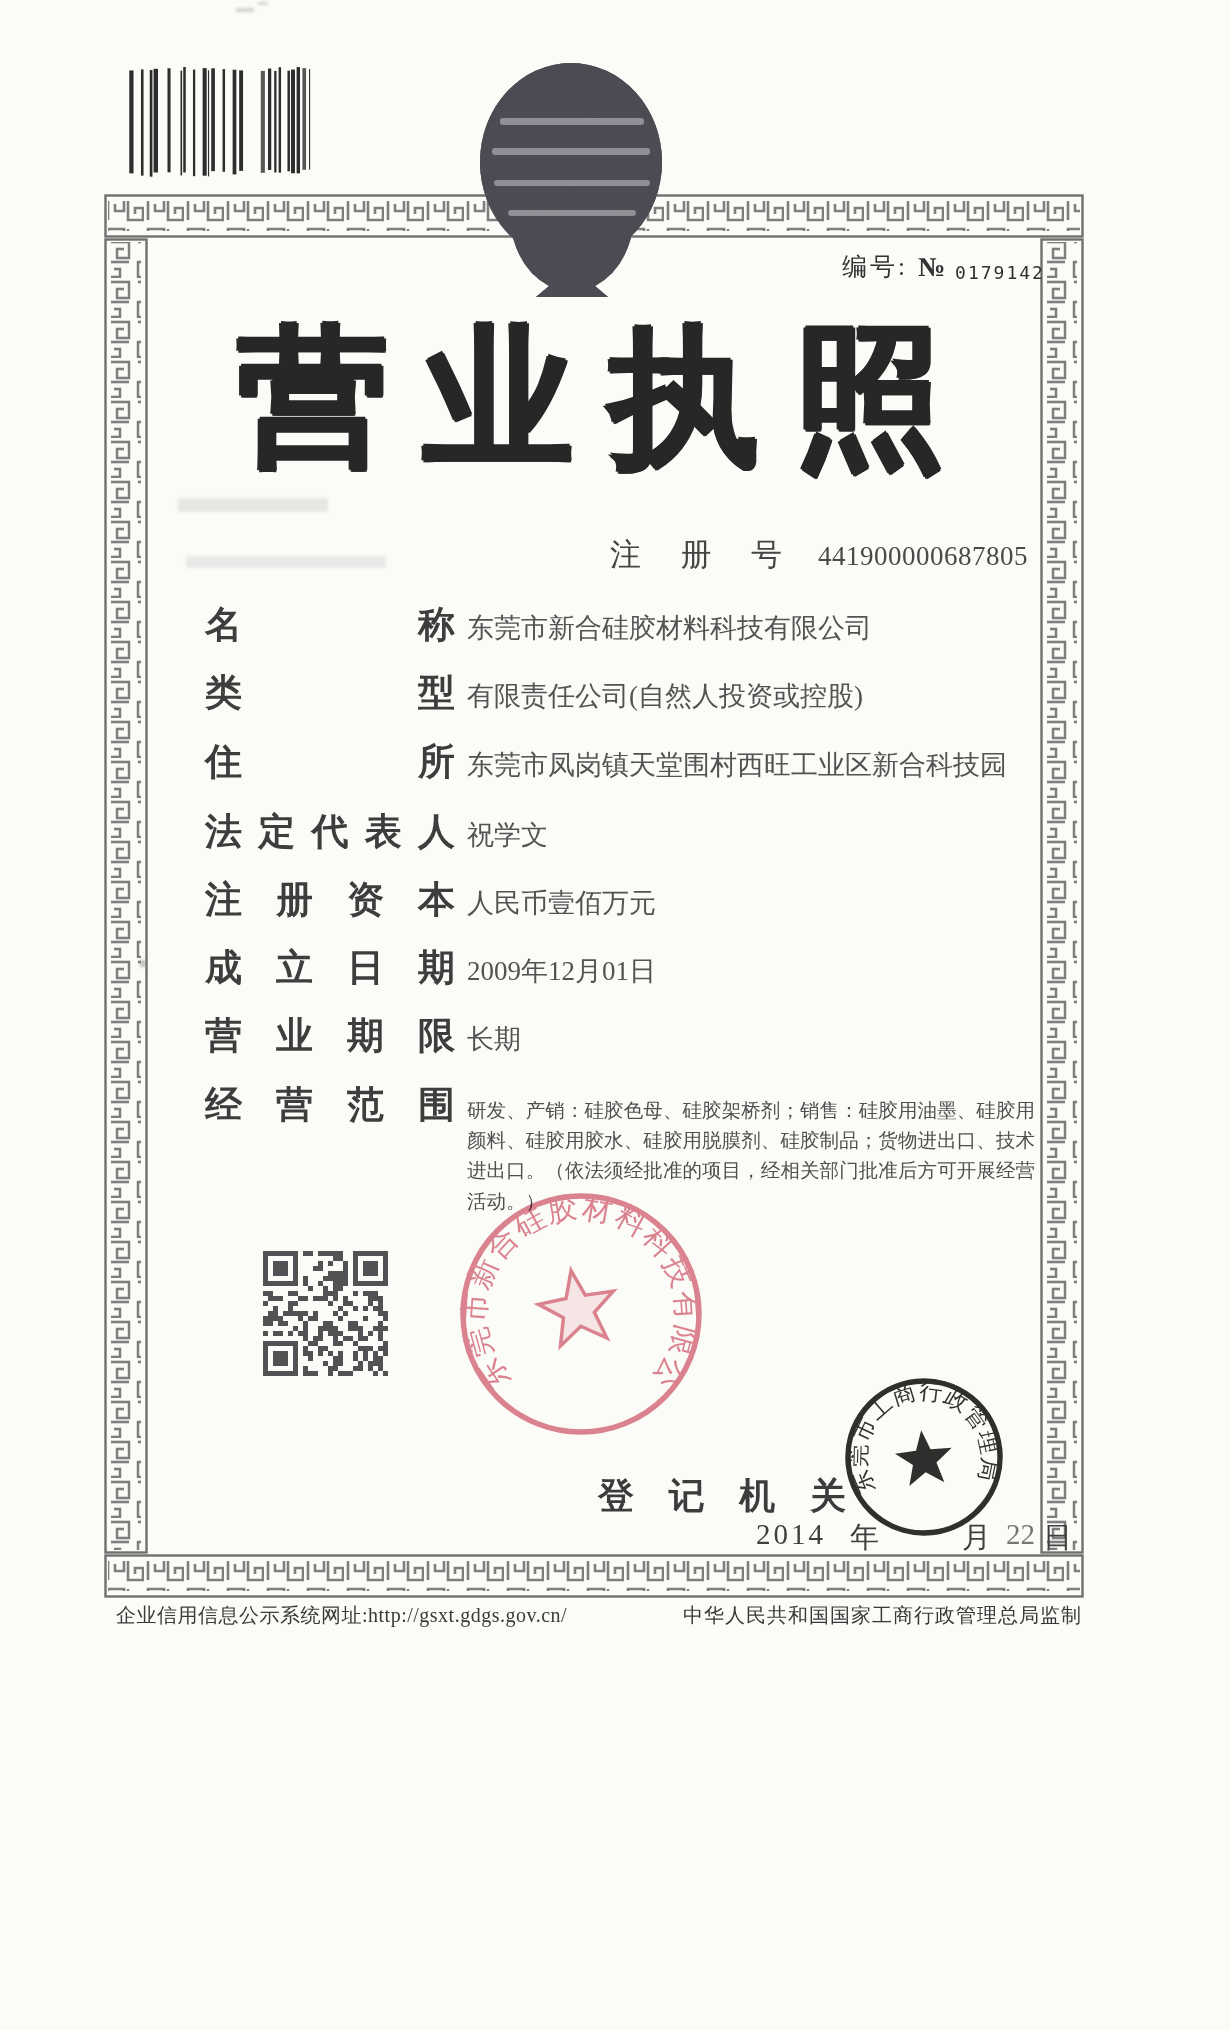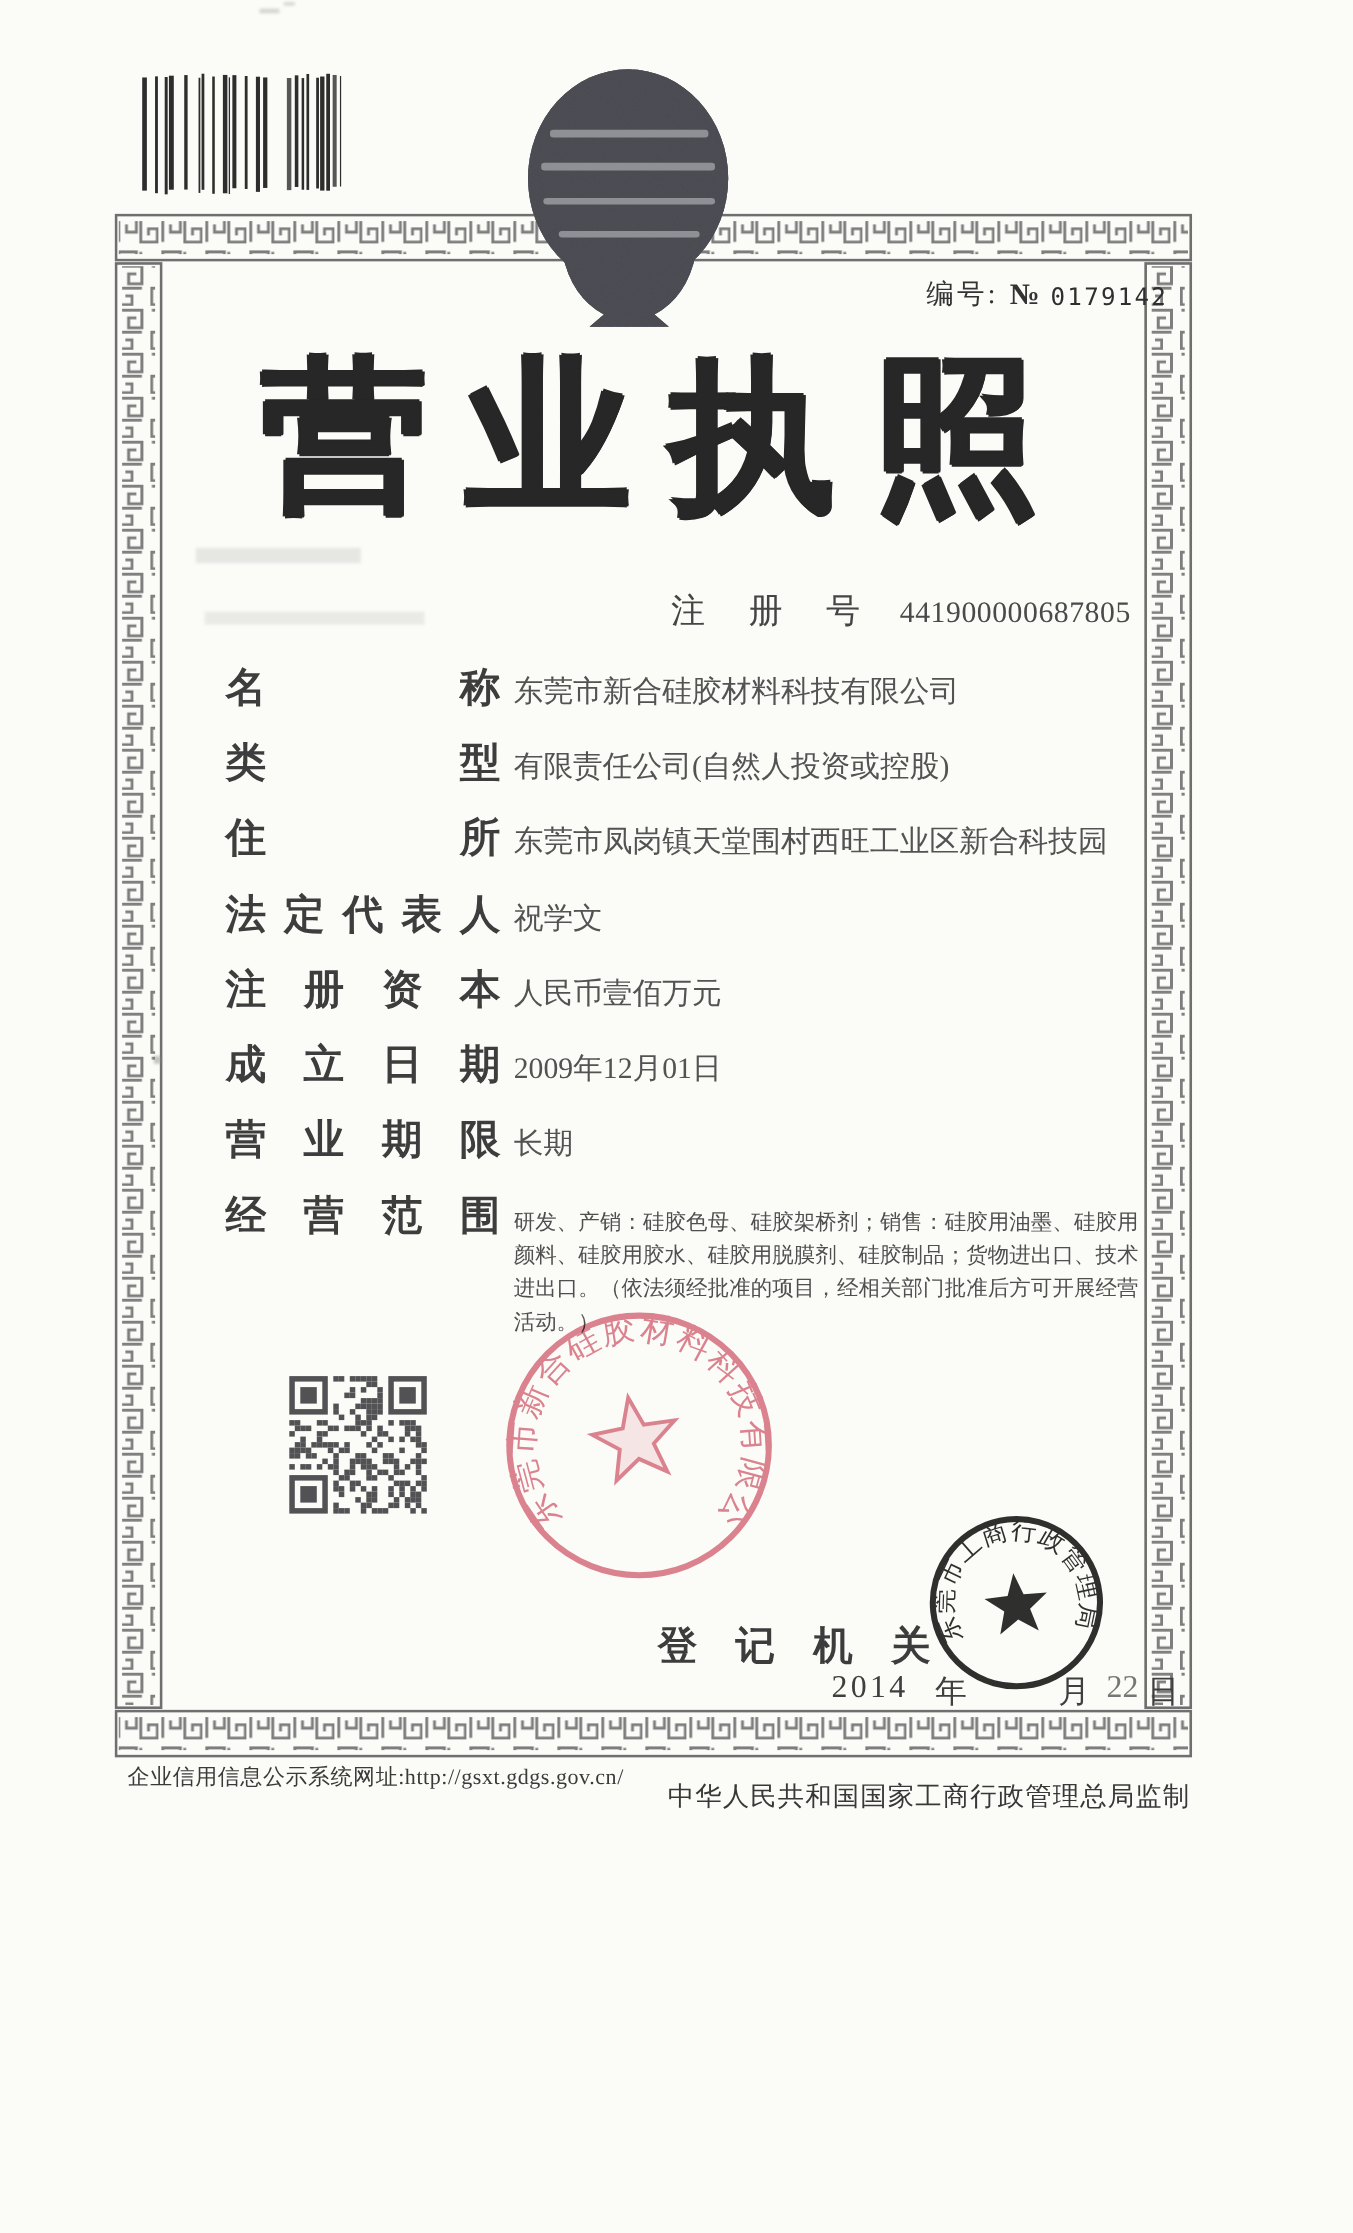--- a/index.html
+++ b/index.html
@@ -11,21 +11,21 @@
   }
   
   .band{position:absolute;z-index:1;}
   
   .barcode{position:absolute;left:122px;top:64px;width:200px;height:114px;z-index:2;opacity:.92;}
   .emblem{position:absolute;left:452px;top:60px;width:238px;height:246px;z-index:3;}
   
   .serial{position:absolute;left:842px;top:250px;display:flex;align-items:flex-end;gap:10px;z-index:4;color:#333;}
   .serial .lab{font-size:25px;letter-spacing:3px;}
   .serial .sym{font-size:27px;font-weight:700;}
-  .serial .num{font-family:"DejaVu Sans Mono","Liberation Mono",monospace;font-size:22px;letter-spacing:2px;color:#2f2f2f;}
+  .serial .num{font-family:"DejaVu Sans Mono","Liberation Mono",monospace;font-size:18px;letter-spacing:2px;color:#2f2f2f;}
   
   .title{
     position:absolute;left:238px;top:312px;width:706px;height:170px;
     display:flex;justify-content:space-between;align-items:center;z-index:4;
     font-family:"DejaVu Sans","Liberation Sans",sans-serif;
     font-size:150px;font-weight:900;color:#272727;line-height:1;
   }
   .title .ch{
     text-shadow:2px 0 currentColor,-2px 0 currentColor,0 2px currentColor,0 -2px currentColor,1.5px 1.5px currentColor;
   }
@@ -46,21 +46,21 @@
   
   .issuer{position:absolute;left:598px;top:1472px;width:248px;display:flex;justify-content:space-between;z-index:5;font-size:36px;font-weight:600;color:#3c3c3c;}
   .dt{position:absolute;top:1518px;font-size:29px;color:#3f3f3f;z-index:5;}
   .dt.year{left:756px;letter-spacing:3px;}
   .dt.yu{left:850px;}
   .dt.mu{left:962px;}
   .dt.day{left:1006px;opacity:.7;}
   .dt.du{left:1043px;}
   
   .footer-left{position:absolute;left:116px;top:1602px;font-size:20px;color:#3a3a3a;letter-spacing:.5px;z-index:4;}
-  .footer-right{position:absolute;right:148px;top:1602px;font-size:24px;color:#383838;letter-spacing:1px;z-index:4;margin-top:15px;}
+  .footer-right{position:absolute;right:148px;top:1602px;font-size:20px;color:#383838;letter-spacing:1px;z-index:4;}
   
   .smudge{position:absolute;background:#8a8a8a;opacity:.35;filter:blur(1.5px);z-index:2;}
 </style>
 </head>
 <body>
 
 <div class="page">
 
   <svg width="0" height="0" style="position:absolute">
     <defs>

